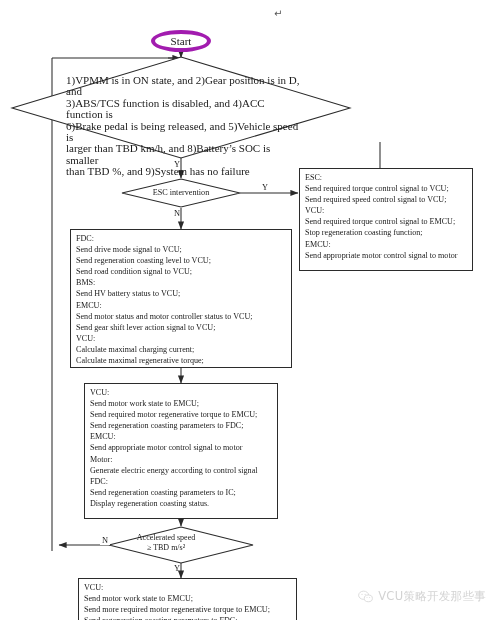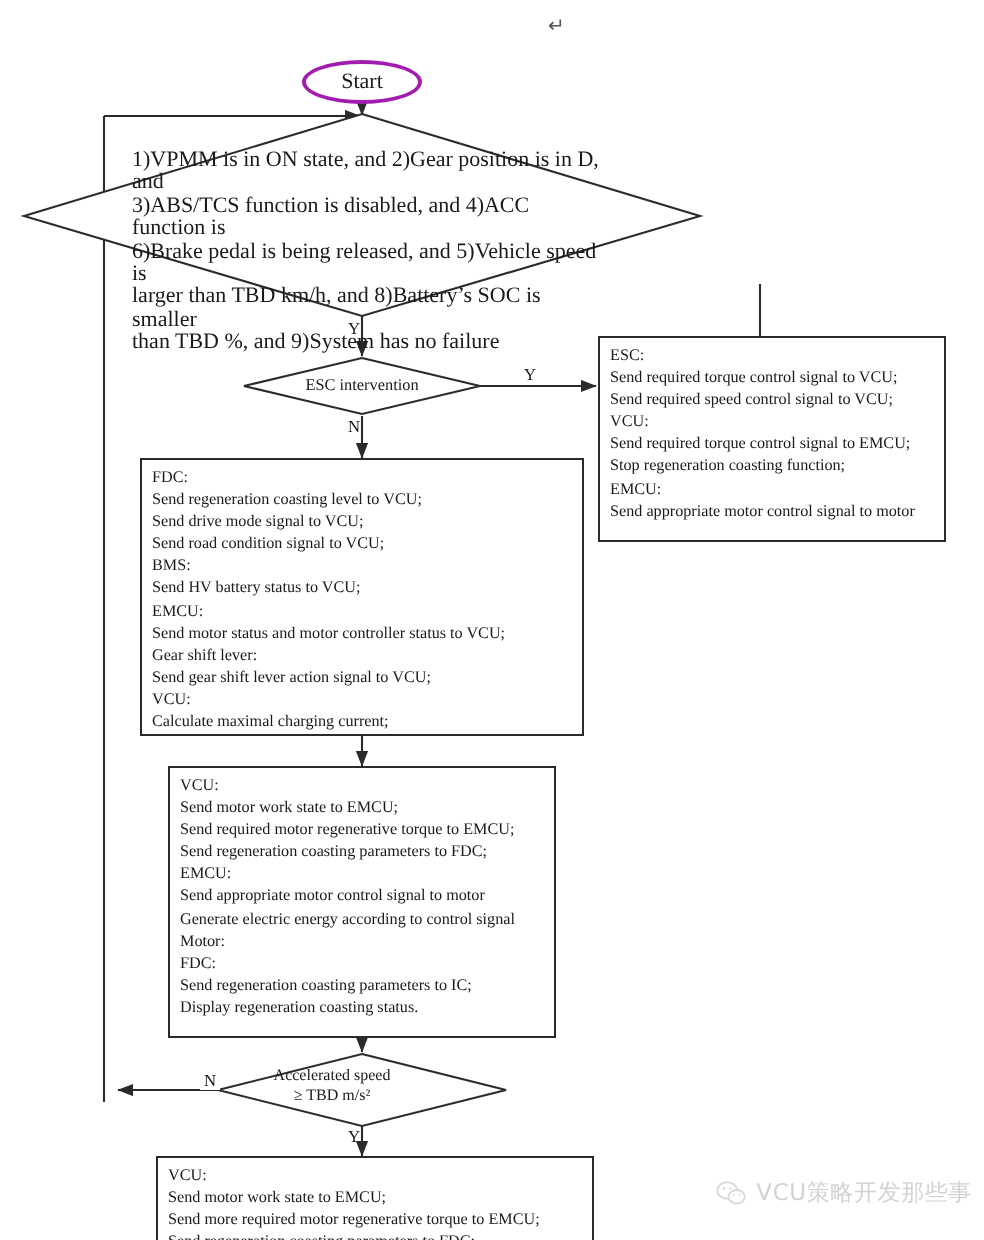--- a/index.html
+++ b/index.html
@@ -9,21 +9,21 @@
     font-family:"Liberation Serif","DejaVu Serif",serif;
     color:#1a1a1a;
     overflow:hidden;
     position:relative;
   }
   #canvas{position:absolute;left:0;top:0;width:492px;height:620px;}
   .abs{position:absolute;}
 
   
   .terminator{
-    border:2px solid #a21caf;
+    border:4px solid #a21caf;
     border-radius:50%/50%;
     background:#fff;
     display:flex;align-items:center;justify-content:center;
     font-size:11px;
     box-sizing:border-box;
   }
   .procbox{
     border:1px solid #2b2b2b;
     background:#fff;
     box-sizing:border-box;
@@ -143,43 +143,42 @@
     <div>Send required speed control signal to VCU;</div>
     <div>VCU:</div>
     <div>Send required torque control signal to EMCU;</div>
     <div>Stop regeneration coasting function;</div>
     <div>EMCU:</div>
     <div>Send appropriate motor control signal to motor</div>
   </div>
 
   <div class="abs procbox" style="left:70px;top:229px;width:222px;height:139px;">
     <div>FDC:</div>
+    <div>Send drive mode signal to VCU;</div>
     <div>Send regeneration coasting level to VCU;</div>
-    <div>Send drive mode signal to VCU;</div>
     <div>Send road condition signal to VCU;</div>
     <div>BMS:</div>
     <div>Send HV battery status to VCU;</div>
     <div>EMCU:</div>
     <div>Send motor status and motor controller status to VCU;</div>
-    <div>Gear shift lever:</div>
     <div>Send gear shift lever action signal to VCU;</div>
     <div>VCU:</div>
     <div>Calculate maximal charging current;</div>
     <div> Calculate maximal regenerative torque;</div>
   </div>
 
   <div class="abs procbox" style="left:84px;top:383px;width:194px;height:136px;">
     <div>VCU:</div>
     <div>Send motor work state to EMCU;</div>
     <div>Send required motor regenerative torque to EMCU;</div>
     <div>Send regeneration coasting parameters to FDC;</div>
     <div>EMCU:</div>
     <div>Send appropriate motor control signal to motor</div>
+    <div>Motor:</div>
     <div>Generate electric energy according to control signal</div>
-    <div>Motor:</div>
     <div>FDC:</div>
     <div>Send regeneration coasting parameters to IC;</div>
     <div>Display regeneration coasting status.</div>
   </div>
 
   <div class="dlabel small" style="left:116px;top:533px;width:100px;">
     <div>Accelerated speed</div>
     <div>≥ TBD m/s²</div>
   </div>
   <div class="branch" style="left:100px;top:536px;background:#fff;padding:0 2px;">N</div>

